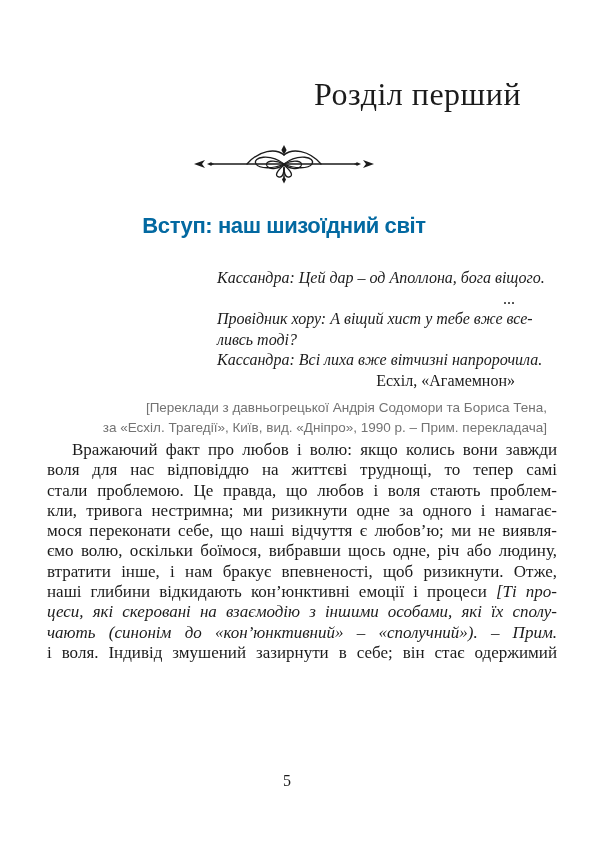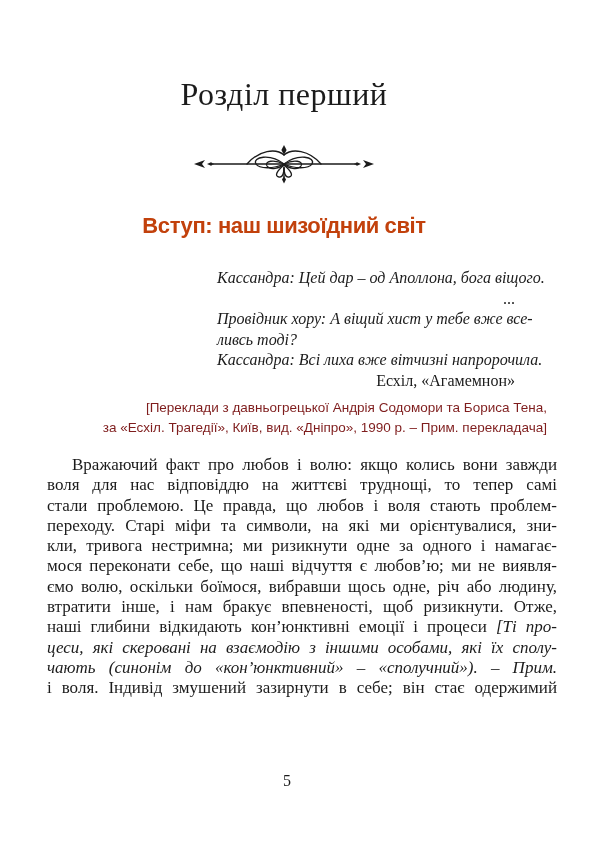--- a/index.html
+++ b/index.html
@@ -14,33 +14,34 @@
   }
   
   .ccol{margin-left:47px;width:474px;text-align:center;}
 
   .chapter-title{
     margin-top:76px;
     font-size:32px;
     line-height:36px;
     letter-spacing:0.5px;
     white-space:nowrap;
+    text-align:right;
   }
   .divider-wrap{margin-top:31px;height:42px;}
   .divider-wrap svg{display:block;margin:0 auto;}
 
   .section-heading{
     margin-top:27px;
     font-family:"Liberation Sans", sans-serif;
     font-weight:700;
     font-size:22px;
     line-height:28px;
     letter-spacing:-0.4px;
     white-space:nowrap;
-    color:#c2410c;
+    color:#0369a1;
   }
 
   .epigraph{
     margin-left:217px;
     width:298px;
     margin-top:28px;
     font-size:16px;
     line-height:20.5px;
   }
   .epi-line{white-space:nowrap;}
@@ -48,28 +49,28 @@
   .epi-line.right{text-align:right;}
 
   .translator-note{
     margin-left:58px;
     width:489px;
     margin-top:7px;
     font-family:"Liberation Sans", sans-serif;
     font-size:13.5px;
     line-height:20px;
     text-align:right;
-    color:#7f1d1d;
+    color:#737373;
   }
   .note-line{white-space:nowrap;}
 
   .body-text{
     margin-left:47px;
     width:510px;
-    margin-top:17px;
+    margin-top:2px;
     font-size:17px;
     line-height:20.3px;
   }
   .body-line{
     text-align:justify;
     text-align-last:justify;
     height:20.3px;
     overflow:visible;
   }
   .body-line.indent{text-indent:25px;}
@@ -133,21 +134,20 @@
 
   <div class="translator-note">
       <div class="note-line">[Переклади з давньогрецької Андрія Содомори та Бориса Тена,</div>
       <div class="note-line">за «Есхіл. Трагедії», Київ, вид. «Дніпро», 1990 р. – Прим. перекладача]</div>
     </div>
 
   <div class="body-text">
       <div class="body-line indent"><span>Вражаючий факт про любов і волю: якщо колись вони завжди</span></div>
       <div class="body-line"><span>воля для нас </span><span class="seg-b">відповіддю</span><span> на життєві труднощі, то тепер самі</span></div>
       <div class="body-line"><span>стали </span><span class="seg-b">проблемою</span><span>. Це правда, що любов і воля стають проблем-</span></div>
-      <div class="body-line"><span>переходу. Старі міфи та символи, на які ми орієнтувалися, зни-</span></div>
       <div class="body-line"><span>кли, тривога нестримна; ми ризикнути одне за одного і намагає-</span></div>
       <div class="body-line"><span>мося переконати себе, що наші відчуття є любов’ю; ми не виявля-</span></div>
       <div class="body-line"><span>ємо волю, оскільки боїмося, вибравши щось одне, річ або людину,</span></div>
       <div class="body-line"><span>втратити інше, і нам бракує впевненості, щоб ризикнути. Отже,</span></div>
       <div class="body-line"><span>наші глибини відкидають кон’юнктивні емоції і процеси </span><span class="seg-i">[Ті про-</span></div>
       <div class="body-line"><span class="seg-i">цеси, які скеровані на взаємодію з іншими особами, які їх сполу-</span></div>
       <div class="body-line"><span class="seg-i">чають (синонім до «кон’юнктивний» – «сполучний»). – Прим.</span></div>
       <div class="body-line"><span>і воля. Індивід змушений зазирнути в себе; він стає одержимий</span></div>
     </div>
 

